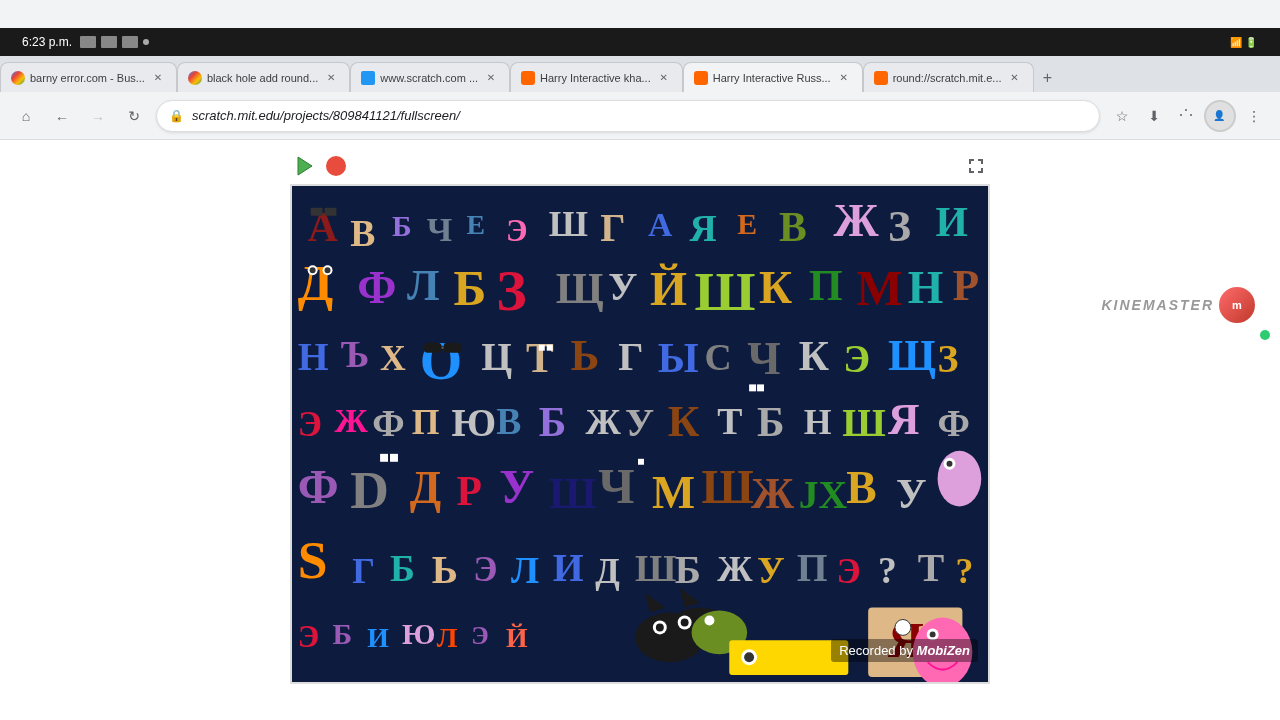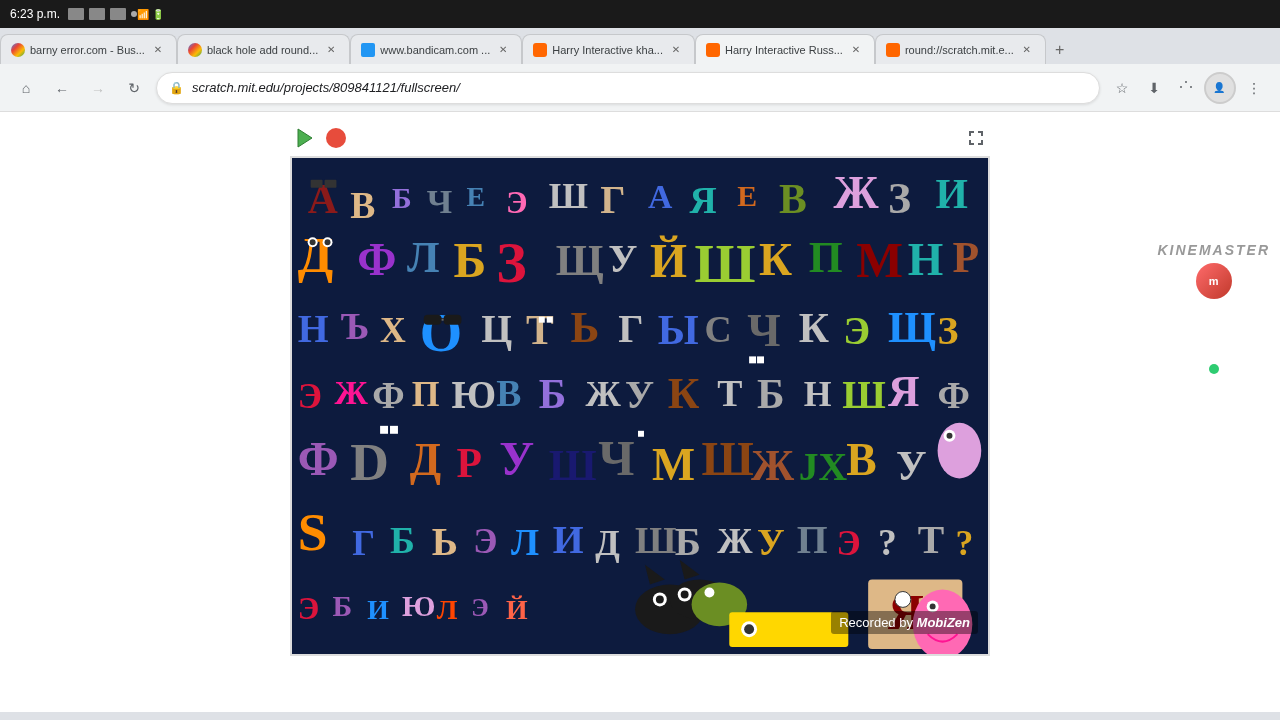--- a/index.html
+++ b/index.html
@@ -12,23 +12,25 @@
       overflow: hidden;
       position: relative;
     }
 
     
     .system-bar {
       background: #1a1a1a;
       height: 28px;
       display: flex;
       align-items: center;
-      padding: 0 10px;
+      padding: 0 22px;
       color: white;
       font-size: 12px;
+      justify-content: space-between;
+      margin-top: 28px;
     }
 
     .system-bar-left {
       display: flex;
       align-items: center;
       gap: 8px;
     }
 
     .system-bar-icons {
       display: flex;
@@ -323,21 +325,21 @@
     </div>
 
     <div class="tab">
       <div class="tab-g-favicon"></div>
       <span class="tab-label">black hole add round...</span>
       <span class="tab-close">✕</span>
     </div>
 
     <div class="tab">
       <div class="tab-bandicam-favicon"></div>
-      <span class="tab-label">www.bandicam.com ...</span>
+      <span class="tab-label">www.scratch.com ...</span>
       <span class="tab-close">✕</span>
     </div>
 
     <div class="tab">
       <div class="tab-scratch-favicon"></div>
       <span class="tab-label">Harry Interactive kha...</span>
       <span class="tab-close">✕</span>
     </div>
 
     <div class="tab active">
@@ -592,21 +594,21 @@
       </svg>
       
       
       <div class="mobizen-watermark">
         <span>Recorded by</span>
         <span class="mobizen-logo">MobiZen</span>
       </div>
       
     </div>
 
-    <div style="position:absolute; top:130px; right:10px; display:flex; flex-direction:column; align-items:center; gap:5px;">
+    <div style="position:absolute; top:130px; right:10px; display:flex; align-items:center; gap:5px;">
       <span style="color:#999; font-size:14px; font-weight:bold; font-style:italic; letter-spacing:2px;">KINEMASTER</span>
       <div style="width:36px;height:36px;border-radius:50%;background:linear-gradient(135deg, #ff6b6b, #c0392b);display:flex;align-items:center;justify-content:center;color:white;font-size:11px;font-weight:bold;">m</div>
 
       <div style="width:10px;height:10px;border-radius:50%;background:#2ecc71;margin-top:60px;"></div>
     </div>
 
   </div>
 
 </div>
 

